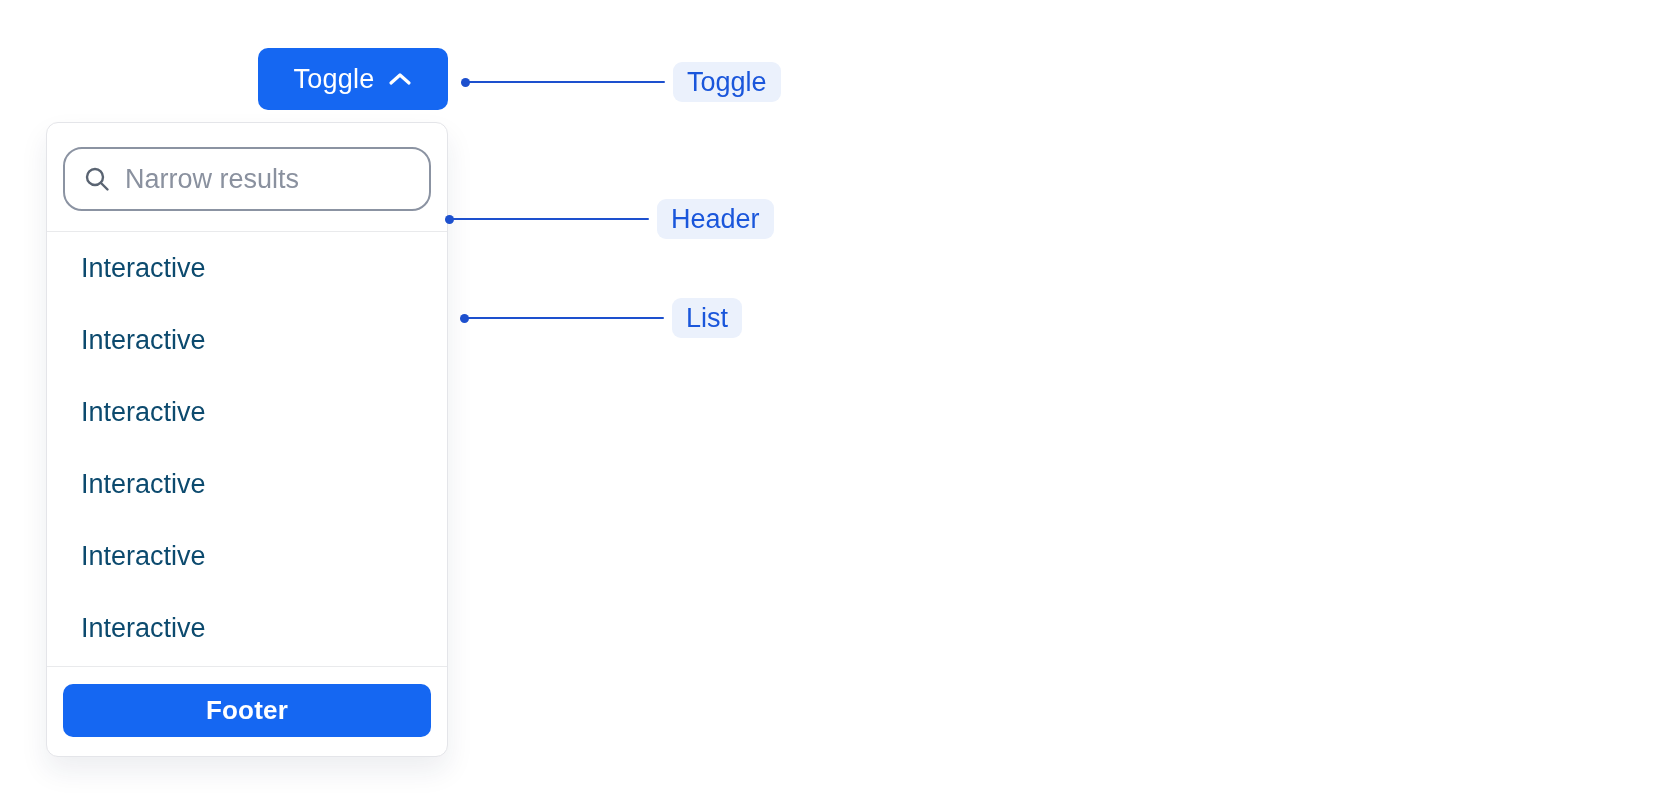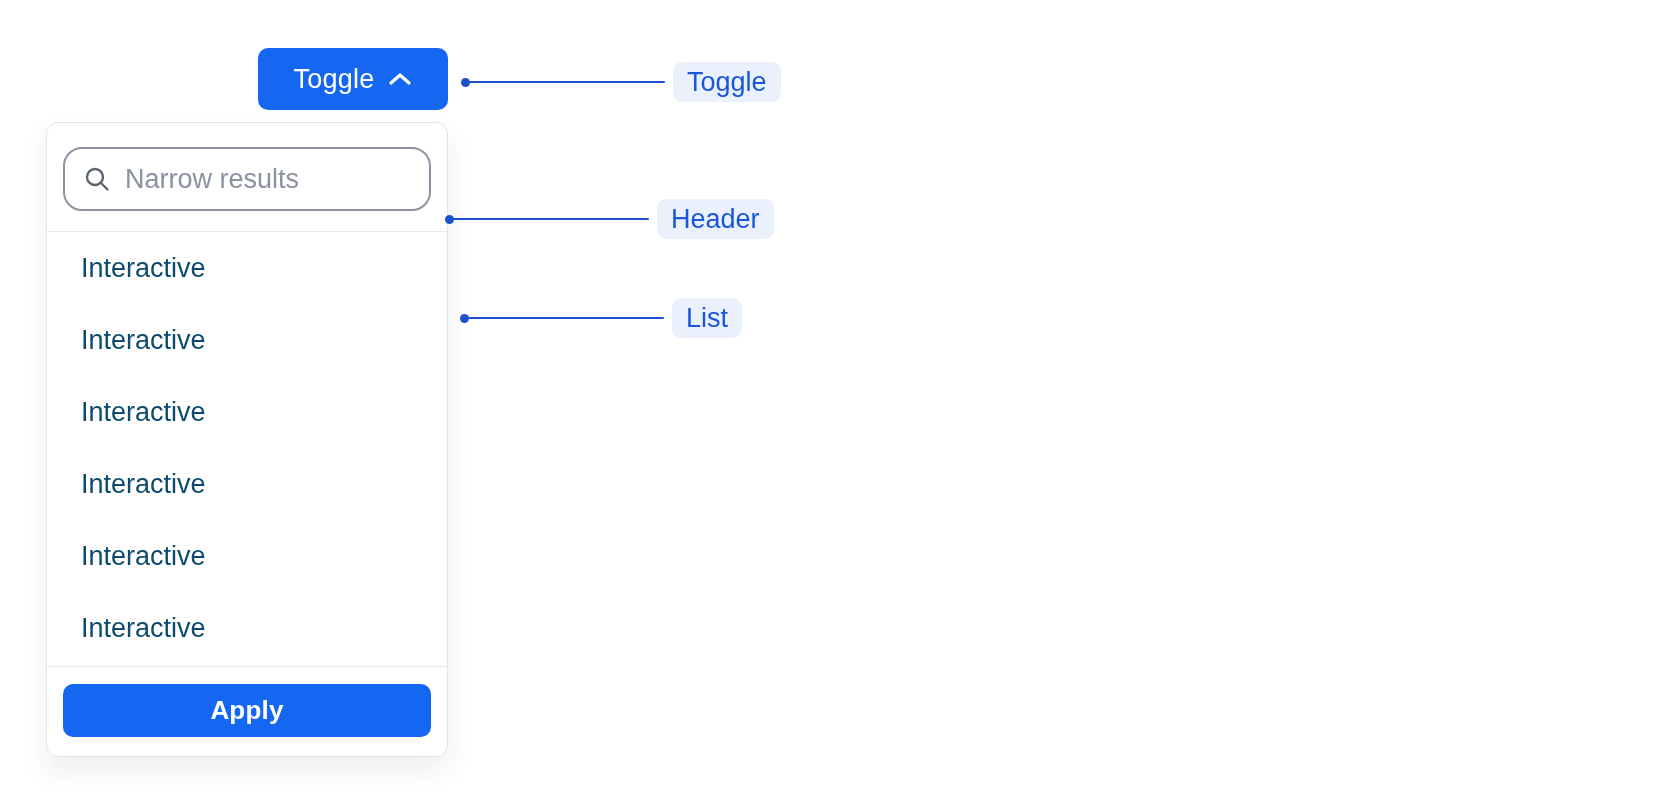--- a/index.html
+++ b/index.html
@@ -173,21 +173,21 @@
       <div class="list-item">Interactive</div>
       <div class="list-item">Interactive</div>
       <div class="list-item">Interactive</div>
       <div class="list-item">Interactive</div>
       <div class="list-item">Interactive</div>
     </div>
 
     <div class="divider"></div>
 
     <div class="panel-footer">
-      <button class="apply-btn">Apply</button>
+      <button class="apply-btn">Footer</button>
     </div>
 
   </div>
 
   <div class="annotation anno-toggle">
     <span class="anno-dot"></span>
     <span class="anno-line"></span>
     <span class="anno-label">Toggle</span>
   </div>
 

